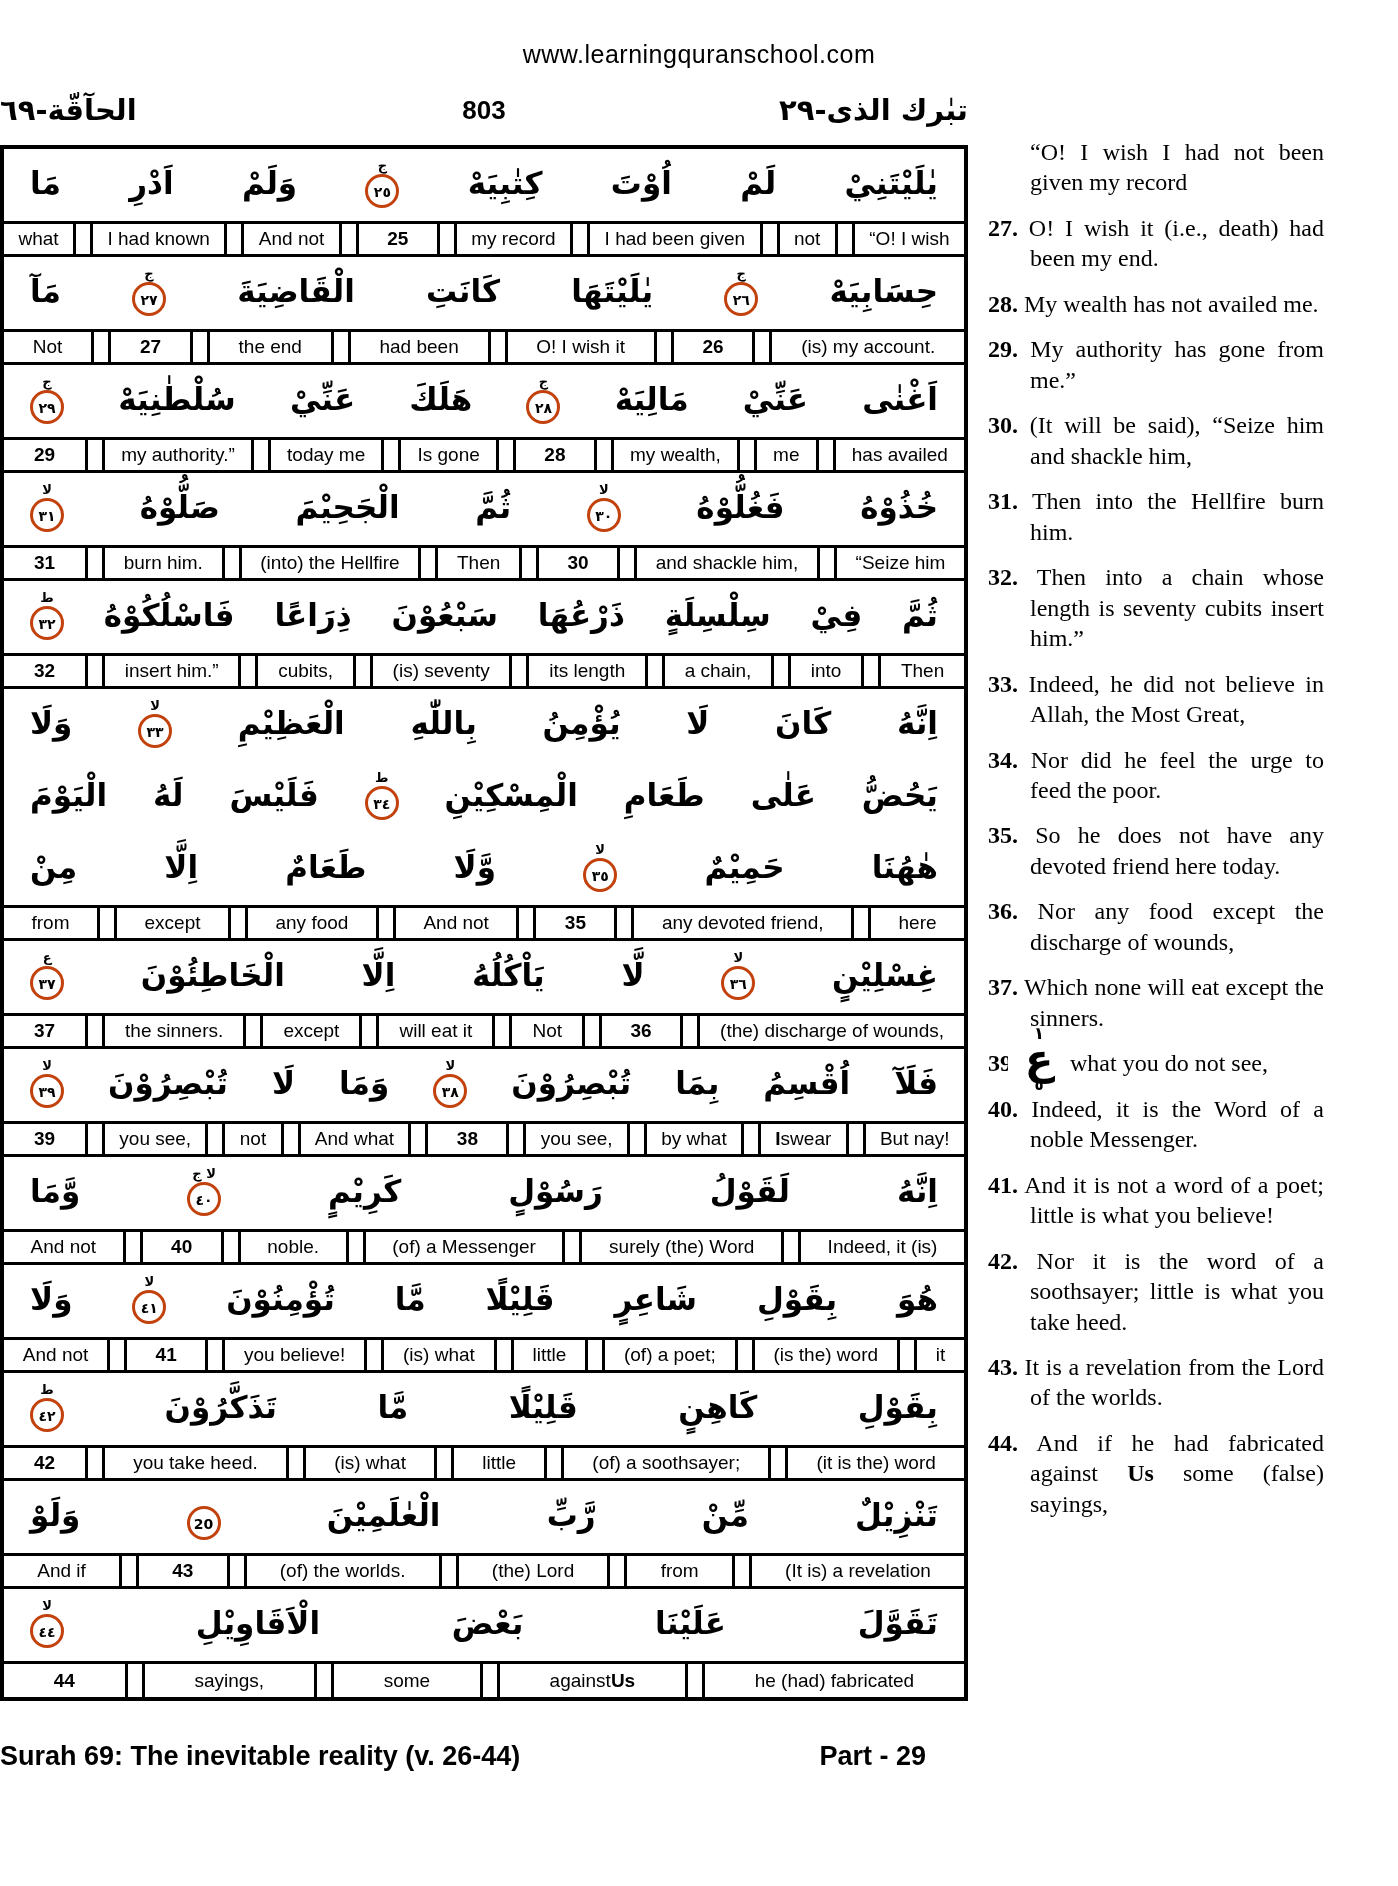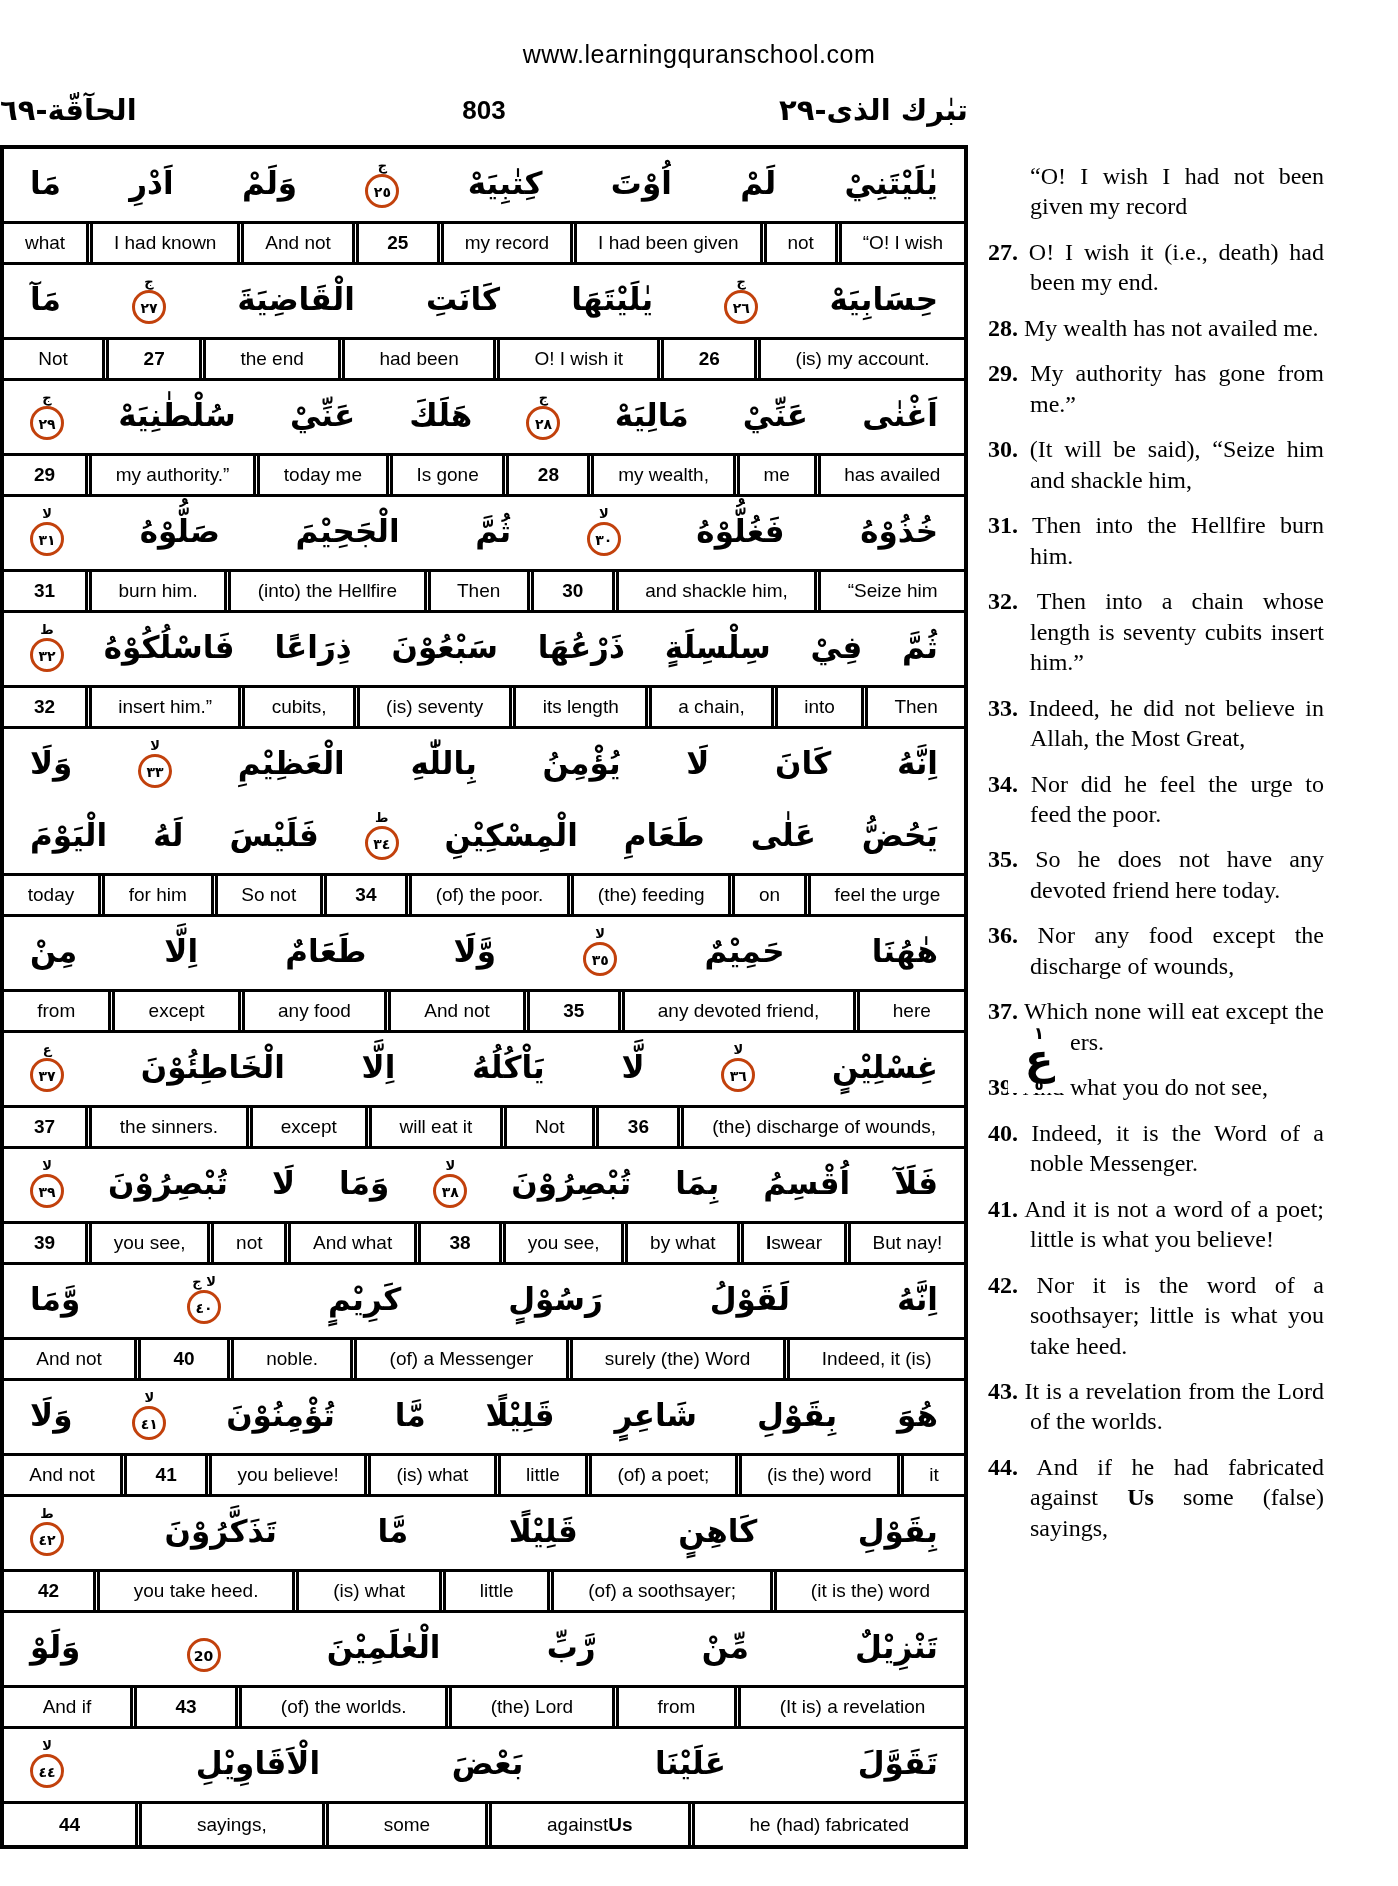--- a/index.html
+++ b/index.html
@@ -28,40 +28,40 @@
     white-space:nowrap;
   }
   .verse-marker { display:inline-flex; flex-direction:column; align-items:center; line-height:1; }
   .pause-mark { font-size:13px; height:15px; font-weight:bold; }
   .verse-circle {
     width:34px; height:34px; border:3px solid #c2410c; border-radius:50%;
     display:flex; align-items:center; justify-content:center;
     font-size:14px; font-weight:bold; padding-top:2px;
   }
   .english-row {
-    display:flex; gap:1px; height:44px;
+    display:flex; gap:14px; height:36px;
     border-top:3px solid #000; border-bottom:3px solid #000;
   }
   .row-pair:last-child .english-row { border-bottom:none; }
   .ecell {
     flex:1 1 auto; display:flex; align-items:center; justify-content:center;
     border-left:3px solid #000; border-right:3px solid #000;
     font-size:19px; white-space:nowrap; padding:0 7px;
   }
   .ecell:first-child { border-left:none; }
   .ecell:last-child  { border-right:none; }
   .ecell.num { font-weight:bold; min-width:84px; }
 
   .footer-row {
     display:flex; justify-content:space-between; margin-top:40px;
     font-weight:bold; font-size:27px; padding-right:42px;
   }
 
   .sidebar {
-    width:336px; margin-left:20px; margin-top:86px;
+    width:336px; margin-left:20px; margin-top:62px;
     font-family:"Liberation Serif", serif; font-size:24px; line-height:1.27;
     text-align:justify;
   }
   .sidebar p { margin:0 0 15px 0; padding-left:42px; }
   .sidebar p.numbered { text-indent:-42px; }
   .vnum { font-weight:bold; }
 
   .ruku-marker {
     position:absolute; left:1008px; top:1026px; width:62px;
     text-align:center; font-family:"DejaVu Sans", sans-serif; line-height:.9;
@@ -236,30 +236,20 @@
             <span class="aword">عَلٰى</span>
             <span class="aword">طَعَامِ</span>
             <span class="aword">الْمِسْكِيْنِ</span>
             <span class="verse-marker">
               <span class="pause-mark">ط</span>
               <span class="verse-circle">٣٤</span>
             </span>
             <span class="aword">فَلَيْسَ</span>
             <span class="aword">لَهُ</span>
             <span class="aword">الْيَوْمَ</span>
-          </div>
-          <div class="english-row">
-            <div class="ecell">today</div>
-            <div class="ecell">for him</div>
-            <div class="ecell">So not</div>
-            <div class="ecell num">34</div>
-            <div class="ecell">(of) the poor.</div>
-            <div class="ecell">(the) feeding</div>
-            <div class="ecell">on</div>
-            <div class="ecell">feel the urge</div>
           </div>
         </div>
         <div class="row-pair">
           <div class="arabic-row">
             <span class="aword">هٰهُنَا</span>
             <span class="aword">حَمِيْمٌ</span>
             <span class="verse-marker">
               <span class="pause-mark">لا</span>
               <span class="verse-circle">٣٥</span>
             </span>

